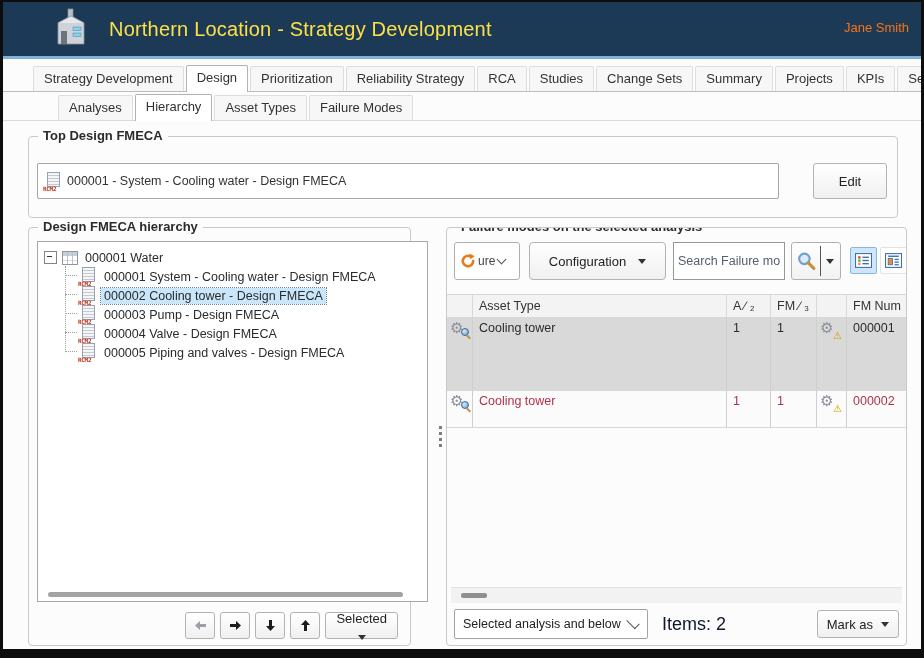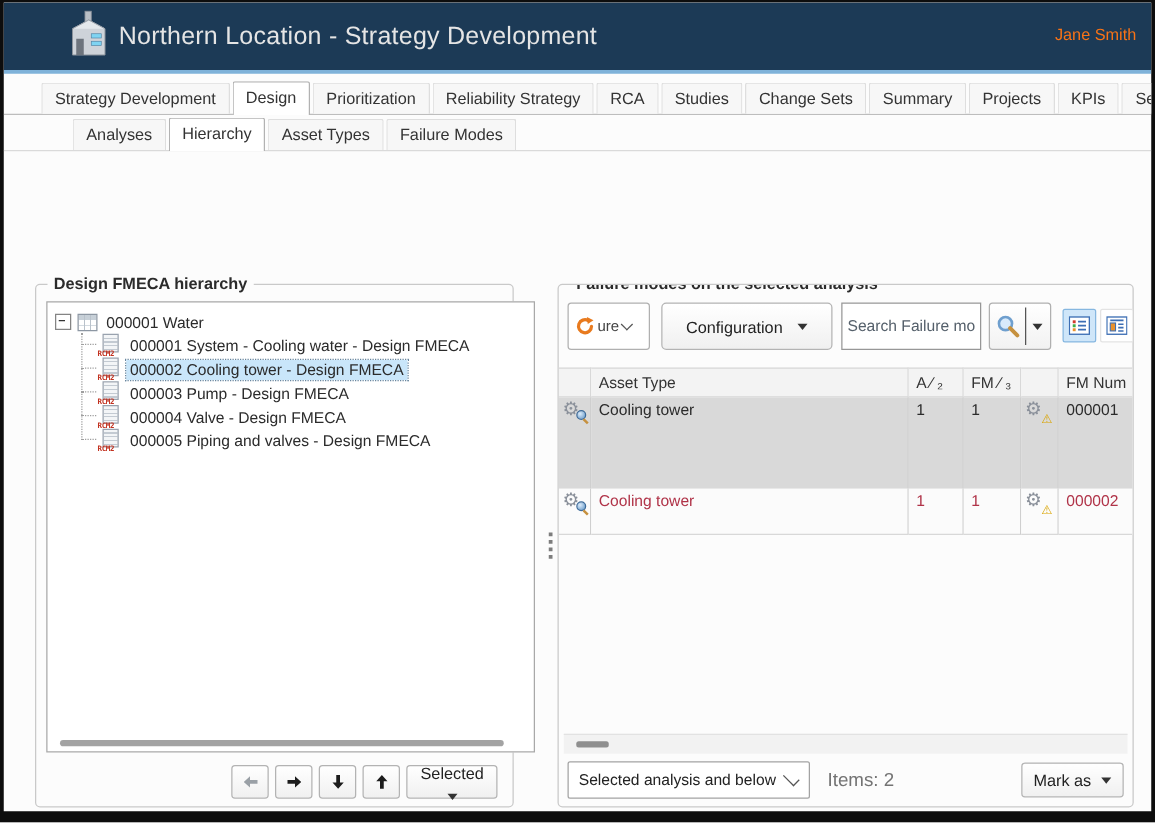--- a/index.html
+++ b/index.html
@@ -3,21 +3,21 @@
 <meta charset="utf-8">
 <style>
   html,body{margin:0;padding:0;background:#e8e8e8;}
   .frame{
     position:relative;width:924px;height:658px;box-sizing:border-box;
     background:#fcfcfc;border:3px solid #0d0d0d;border-top-width:2px;border-bottom-width:9px;
     overflow:hidden;font-family:"Liberation Sans", sans-serif;color:#2b2b2b;
   }
   
   .titlebar{position:absolute;left:0;top:0;right:0;height:54px;background:#1c3a56;display:flex;align-items:center;}
-  .titlebar .app-title{font-size:20px;color:#e5e5e5;margin-left:4px;letter-spacing:.2px;}
+  .titlebar .app-title{font-size:20px;color:#fde047;margin-left:18px;letter-spacing:.2px;}
   .titlebar .user{position:absolute;right:12px;top:18px;font-size:13px;color:#f97316;}
   .building{margin-left:48px;width:40px;height:42px;}
   .accent{position:absolute;left:0;top:54px;right:0;height:3px;background:#7fb2d9;}
   
   .maintabs{position:absolute;left:0;right:0;top:62px;height:28px;display:flex;align-items:flex-end;padding-left:30px;border-bottom:1px solid #bdbdbd;box-sizing:border-box;}
   .subtabs {position:absolute;left:0;right:0;top:93px;height:26px;display:flex;align-items:flex-end;padding-left:55px;border-bottom:1px solid #dadada;box-sizing:border-box;}
   .tab{font-size:13px;color:#333;background:#f7f7f7;border:1px solid #dedede;border-bottom:none;
        padding:4px 10px 5px 10px;margin-right:2px;border-radius:2px 2px 0 0;white-space:nowrap;cursor:default;}
   .tab.active{background:#fff;border-color:#b2b2b2;margin-bottom:-1px;padding-bottom:7px;position:relative;z-index:2;}
   
@@ -84,21 +84,21 @@
   .gear .lens{position:absolute;right:1px;bottom:2px;width:8px;height:8px;border-radius:50%;
       background:radial-gradient(circle at 35% 35%,#dcecfa,#5e93c6);border:1px solid #3c6a99;box-sizing:border-box;}
   .gear .handle{position:absolute;right:-1px;bottom:0;width:5px;height:2px;background:#c6913f;transform:rotate(45deg);}
   .gear .warn{position:absolute;right:-2px;bottom:-3px;font-size:10px;color:#d9a400;}
   
   .fm-hscroll{position:absolute;left:4px;right:4px;bottom:42px;height:15px;background:#f2f2f2;border-top:1px solid #e2e2e2;}
   .fm-hscroll .thumb{position:absolute;left:10px;top:5px;width:26px;height:5px;background:#8f8f8f;border-radius:2px;}
   .fm-footer{position:absolute;left:7px;right:7px;bottom:6px;height:30px;display:flex;align-items:center;gap:14px;}
   .scope-combo{width:194px;height:30px;border:1px solid #a3a3a3;border-radius:2px;background:#fff;display:flex;align-items:center;padding:0 8px;box-sizing:border-box;gap:6px;}
   .scope-combo span{font-size:12.5px;color:#222;flex:1;white-space:nowrap;}
-  .items-label{font-size:15px;color:#737373;}
+  .items-label{font-size:18px;color:#0f172a;}
   .spacer{flex:1;}
   .markas-btn{height:28px;padding:0 9px;gap:8px;}
 </style>
 </head>
 <body>
 
 <div class="frame">
 
   <div class="titlebar">
     <svg class="building" viewBox="0 0 40 42">
@@ -128,20 +128,31 @@
     <span class="tab">Settings</span>
   </div>
 
   <div class="subtabs">
     <span class="tab">Analyses</span>
     <span class="tab active">Hierarchy</span>
     <span class="tab">Asset Types</span>
     <span class="tab">Failure Modes</span>
   </div>
 
+  <div class="groupbox" style="left:25px;top:134px;width:870px;height:82px;">
+    <span class="legend">Top Design FMECA</span>
+    <div class="field">
+      <span class="rcm2">
+          <span class="doc"></span>
+          <span class="tag">RCM2</span>
+        </span>
+      <span class="ftext">000001 - System - Cooling water - Design FMECA</span>
+    </div>
+    <div class="btn edit-btn">Edit</div>
+  </div>
 
   <div class="groupbox" style="left:25px;top:225px;width:383px;height:419px;">
     <span class="legend">Design FMECA hierarchy</span>
 
     <div class="treebox">
       <div class="vline"></div>
       <div class="hstub" style="top:33px;"></div>
       <div class="hstub" style="top:52px;"></div>
       <div class="hstub" style="top:71px;"></div>
       <div class="hstub" style="top:90px;"></div>

